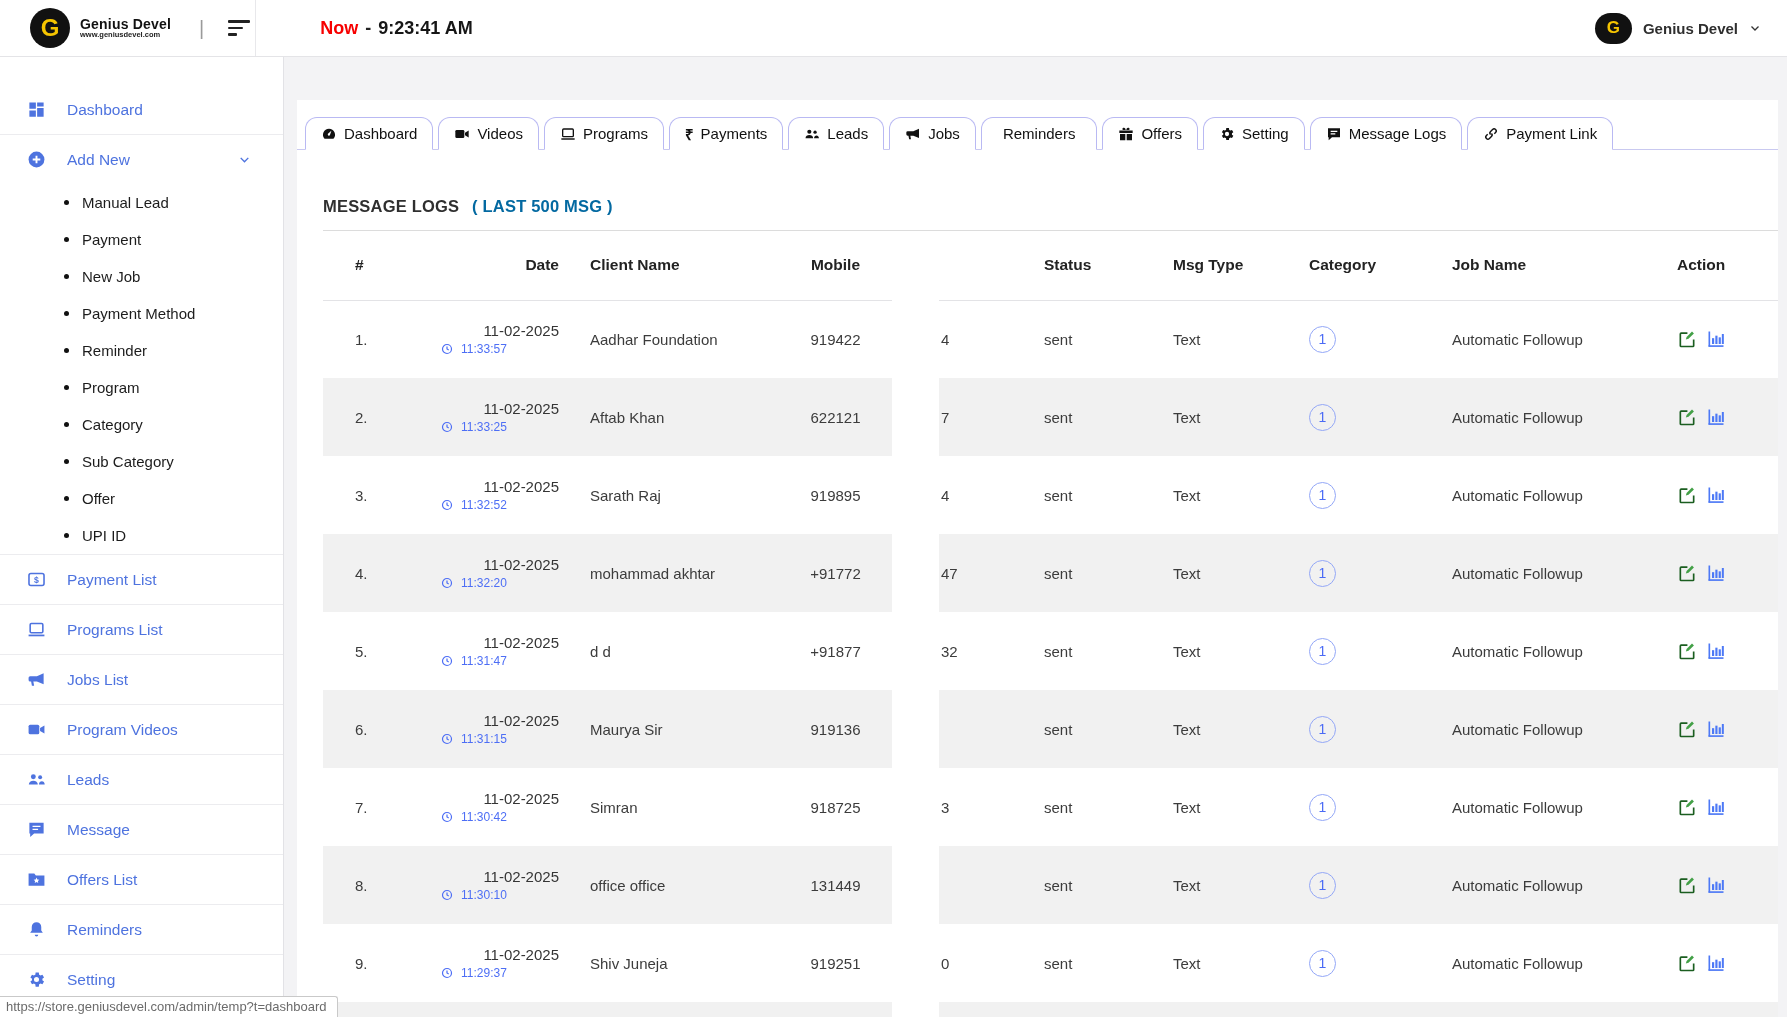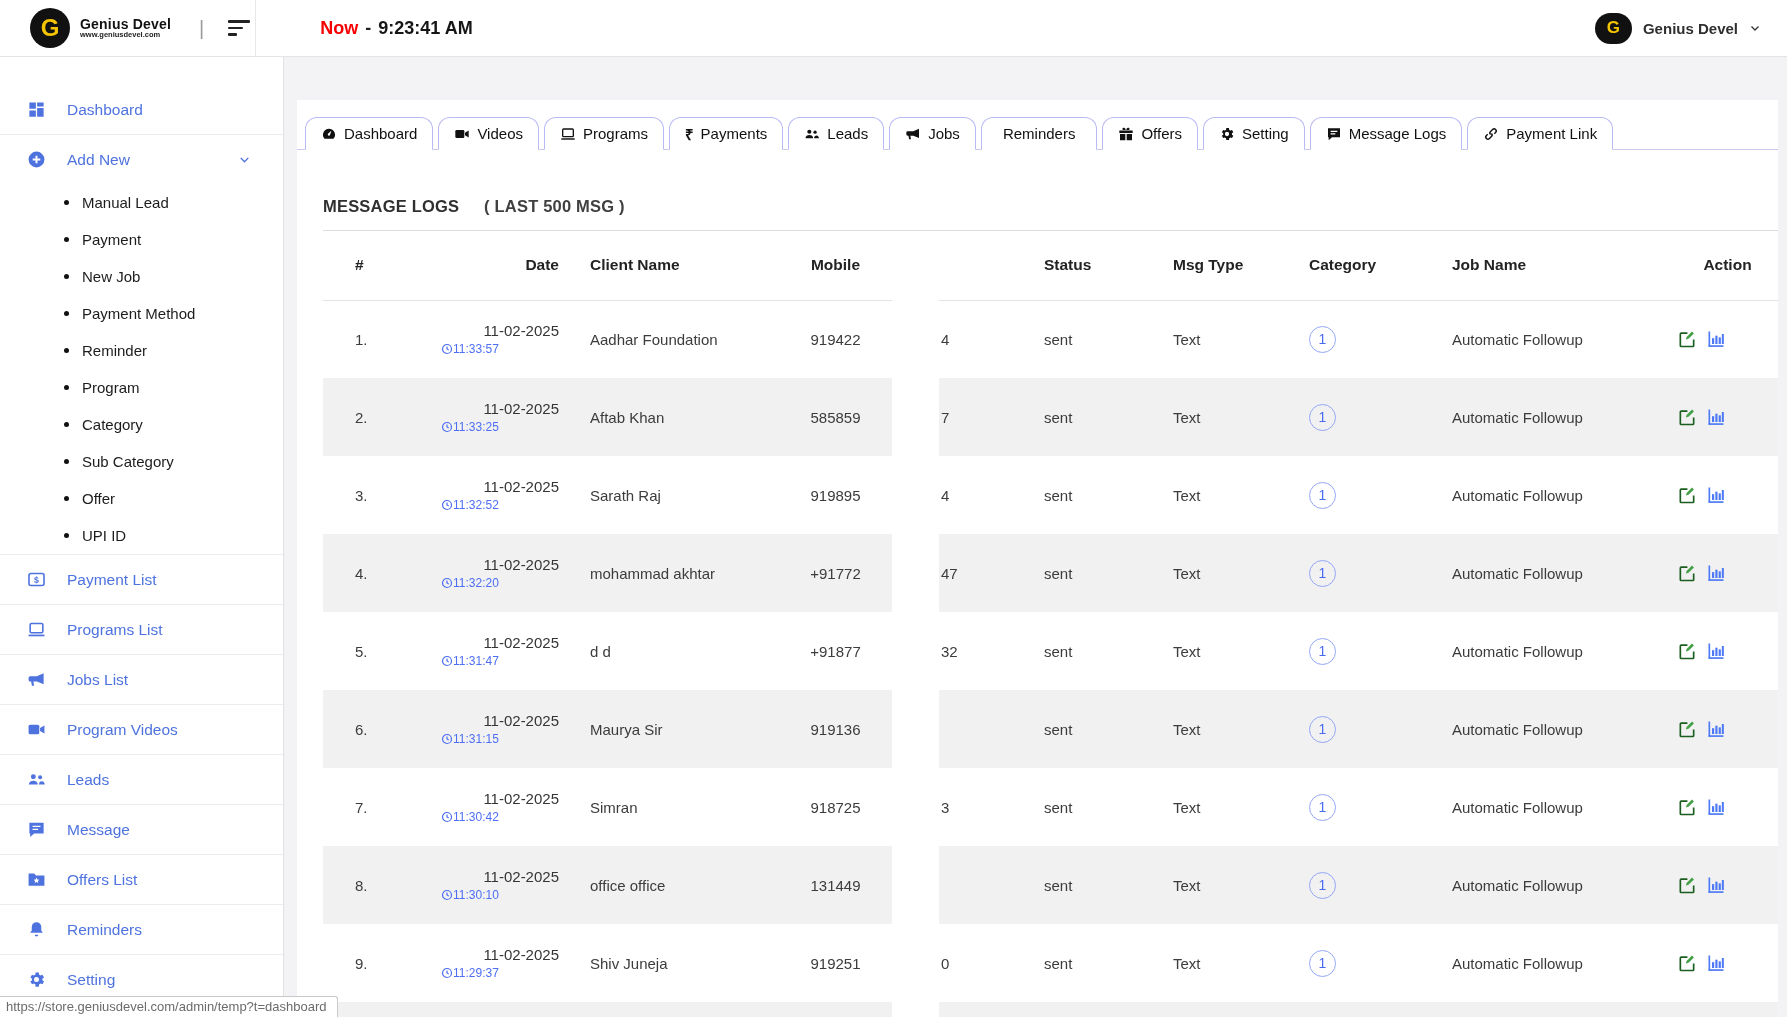--- a/index.html
+++ b/index.html
@@ -51,35 +51,35 @@
   .tab { display:inline-flex; align-items:center; gap:7px; height:33px; padding:0 15px;
          background:#fff; border:1px solid #b9b9f3; border-bottom:1px solid transparent;
          border-radius:12px 12px 0 0; margin-bottom:-1px; font-size:15px; color:#111; cursor:pointer; white-space:nowrap; }
   .tab .ticon { width:16px; height:16px; color:#111; }
   .tab .rupee { font-size:15px; font-weight:700; }
   .tab.no-icon { padding:0 21px; }
 
   
   .title-row { margin-left:26px; padding:47px 0 14px 0; border-bottom:1px solid #dcdcdc;
                font-size:16.5px; font-weight:700; color:#2f2f2f; letter-spacing:.2px; }
-  .title-suffix { color:#404040; margin-left:20px; }
+  .title-suffix { color:#0369a1; margin-left:8px; }
 
   
   table { border-collapse:collapse; table-layout:fixed; width:1455px; margin-left:26px; }
   thead tr { height:69px; border-bottom:1px solid #e3e3e6; }
   th { font-size:15.5px; font-weight:700; color:#232323; text-align:left; }
   tbody tr { height:78px; }
   tbody tr:nth-child(even) { background:#f1f1f1; }
   td { font-size:15px; color:#3c3c3c; vertical-align:middle; }
   .c1{ padding-left:32px; } .c2{ padding-left:30px;text-align:right; } .c3{ padding-left:31px; }
   .c4{ text-align:center; padding-right:47px; position:relative; }
   .c5{ padding-left:105px; } .c6{ padding-left:14px; } .c7{ padding-left:19px; }
-  .c8{ padding-left:22px; } .c9{ padding-left:27px;text-align:center; }
+  .c8{ padding-left:22px; } .c9{ padding-left:27px; }
   .date-main { font-size:15px; color:#353535; }
-  .date-time { margin-top:3px; font-size:12px; color:#4d6ef5; display:flex; align-items:center; gap:0; }
+  .date-time { margin-top:3px; font-size:12px; color:#4d6ef5; display:flex; align-items:center; gap:8px; }
   .date-time svg { width:12px; height:12px; }
   .tail { position:absolute; left:calc(100% + 2px); top:50%; transform:translateY(-50%);
           font-size:15px; color:#3c3c3c; z-index:5; }
   .att-badge { width:27px; height:27px; border:1.5px solid #93a7f7; border-radius:50%;
                color:#4b6bf5; font-size:14px; display:inline-flex; align-items:center; justify-content:center; }
   .act-wrap { display:flex; gap:9px; align-items:center; }
   .act-btn { width:20px; height:20px; cursor:pointer; }
   .redact-band { position:absolute; left:595px; top:187px; width:47px; height:730px; background:#fff; z-index:2; }
 
   
@@ -445,21 +445,21 @@
                   <span class="" style="display: inline-flex; width: 12px; height: 12px;">
                     <svg viewBox="0 0 24 24" fill="none" stroke="currentColor" stroke-width="2.4" style="width: 100%; height: 100%;">
                       <circle cx="12" cy="12" r="9"></circle>
                       <path d="M12 7v5l3.4 2"></path>
                     </svg>
                   </span>
                   <span>11:33:25</span>
                 </div>
               </td>
               <td class="c3">Aftab Khan</td>
-              <td class="c4"><span>585859</span><span class="tail">7</span></td>
+              <td class="c4"><span>622121</span><span class="tail">7</span></td>
               <td class="c5">sent</td>
               <td class="c6">Text</td>
               <td class="c7"><span class="att-badge">1</span></td>
               <td class="c8">Automatic Followup</td>
               <td class="c9">
                 <div class="act-wrap">
                   <span class="act-btn" style="display: inline-flex;">
                     <svg viewBox="0 0 24 24" style="width: 100%; height: 100%;">
                       <path fill="none" stroke="#1b5e20" stroke-width="2" d="M20 12.5V20a1 1 0 0 1-1 1H5a1 1 0 0 1-1-1V6a1 1 0 0 1 1-1h7.5"></path>
                       <path fill="#43a047" d="M13.8 11.8 20.3 5.3 18 3l-6.5 6.5-.9 3.2z"></path>

